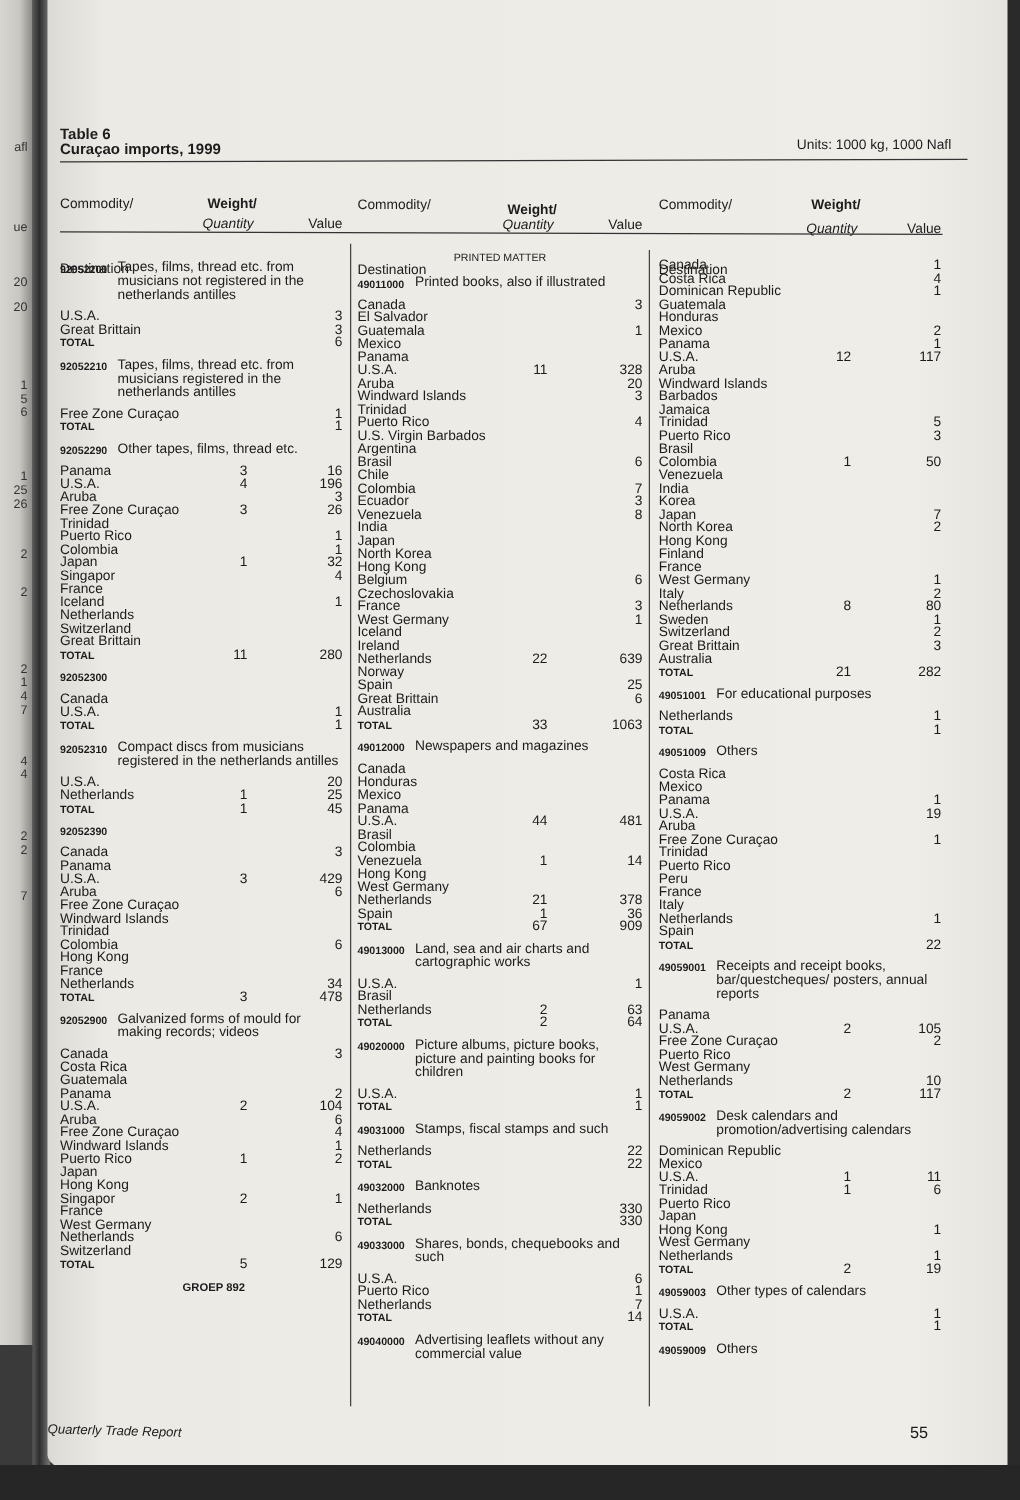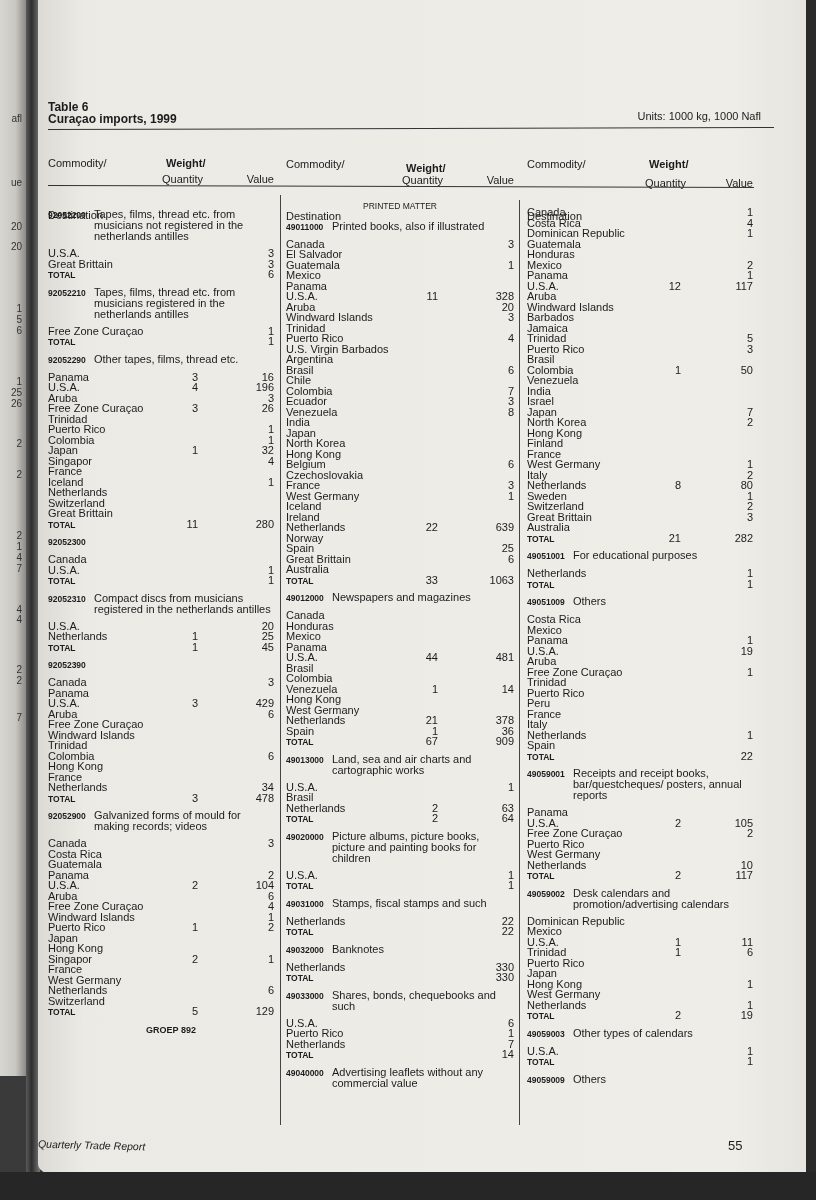--- a/index.html
+++ b/index.html
@@ -10,21 +10,21 @@
   .page{position:absolute;left:38px;top:0;width:770px;height:1178px;background:linear-gradient(to right,#dcdad4,#eceae5 6%,#efede8 90%,#e6e4de);border-bottom-left-radius:30px 14px;}
   .right-edge{position:absolute;right:0;top:0;width:10px;height:1200px;background:#2a2a2a;}
   .bottom-shadow{position:absolute;left:0;top:1172px;width:816px;height:28px;background:#262626;}
   .hdr-title{position:absolute;left:48px;top:101px;font-size:12px;font-weight:bold;line-height:12px;}
   .hdr-units{position:absolute;right:55px;top:110px;font-size:11px;}
   .rule{position:absolute;height:1px;background:#333;}
   .colhead{position:absolute;font-size:11px;line-height:16px;}
   .colhead .c1{position:absolute;left:0;top:0;}
   .colhead .c1b{position:absolute;left:0;top:16px;margin-top:36px;}
   .colhead .w1{position:absolute;top:0;font-weight:bold;}
-  .colhead .w2{position:absolute;top:16px;}
+  .colhead .w2{position:absolute;top:16px;font-style:italic;}
   .colhead .v{position:absolute;top:16px;right:0;}
   .col{position:absolute;font-size:11px;line-height:10.5px;}
   .vline{position:absolute;width:1px;background:#444;}
   .sec{position:relative;margin-bottom:7px;}
   .code-line{display:flex;align-items:flex-start;margin-bottom:6px;line-height:11px;}
   .code{font-size:8.5px;font-weight:bold;width:46px;flex:none;padding-top:1px;}
   .desc{flex:1;}
   .row{position:relative;height:10.5px;white-space:nowrap;}
   .row .q{position:absolute;text-align:right;width:30px;}
   .row .v{position:absolute;right:0;text-align:right;}
@@ -322,21 +322,21 @@
       <div class="row"><span class="name">Aruba</span><span class="q" style="left: 124px;"></span><span class="v"></span></div>
       <div class="row"><span class="name">Windward Islands</span><span class="q" style="left: 124px;"></span><span class="v"></span></div>
       <div class="row"><span class="name">Barbados</span><span class="q" style="left: 124px;"></span><span class="v"></span></div>
       <div class="row"><span class="name">Jamaica</span><span class="q" style="left: 124px;"></span><span class="v"></span></div>
       <div class="row"><span class="name">Trinidad</span><span class="q" style="left: 124px;"></span><span class="v">5</span></div>
       <div class="row"><span class="name">Puerto Rico</span><span class="q" style="left: 124px;"></span><span class="v">3</span></div>
       <div class="row"><span class="name">Brasil</span><span class="q" style="left: 124px;"></span><span class="v"></span></div>
       <div class="row"><span class="name">Colombia</span><span class="q" style="left: 124px;">1</span><span class="v">50</span></div>
       <div class="row"><span class="name">Venezuela</span><span class="q" style="left: 124px;"></span><span class="v"></span></div>
       <div class="row"><span class="name">India</span><span class="q" style="left: 124px;"></span><span class="v"></span></div>
-      <div class="row"><span class="name">Israel</span><span class="q" style="left: 124px;"></span><span class="v"></span></div>
+      <div class="row"><span class="name">Korea</span><span class="q" style="left: 124px;"></span><span class="v"></span></div>
       <div class="row"><span class="name">Japan</span><span class="q" style="left: 124px;"></span><span class="v">7</span></div>
       <div class="row"><span class="name">North Korea</span><span class="q" style="left: 124px;"></span><span class="v">2</span></div>
       <div class="row"><span class="name">Hong Kong</span><span class="q" style="left: 124px;"></span><span class="v"></span></div>
       <div class="row"><span class="name">Finland</span><span class="q" style="left: 124px;"></span><span class="v"></span></div>
       <div class="row"><span class="name">France</span><span class="q" style="left: 124px;"></span><span class="v"></span></div>
       <div class="row"><span class="name">West Germany</span><span class="q" style="left: 124px;"></span><span class="v">1</span></div>
       <div class="row"><span class="name">Italy</span><span class="q" style="left: 124px;"></span><span class="v">2</span></div>
       <div class="row"><span class="name">Netherlands</span><span class="q" style="left: 124px;">8</span><span class="v">80</span></div>
       <div class="row"><span class="name">Sweden</span><span class="q" style="left: 124px;"></span><span class="v">1</span></div>
       <div class="row"><span class="name">Switzerland</span><span class="q" style="left: 124px;"></span><span class="v">2</span></div>

